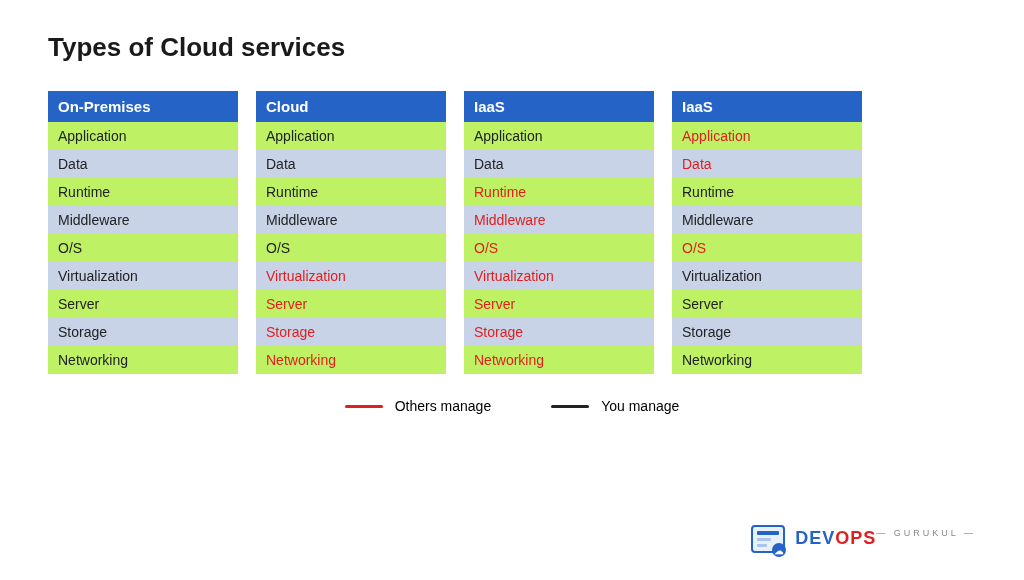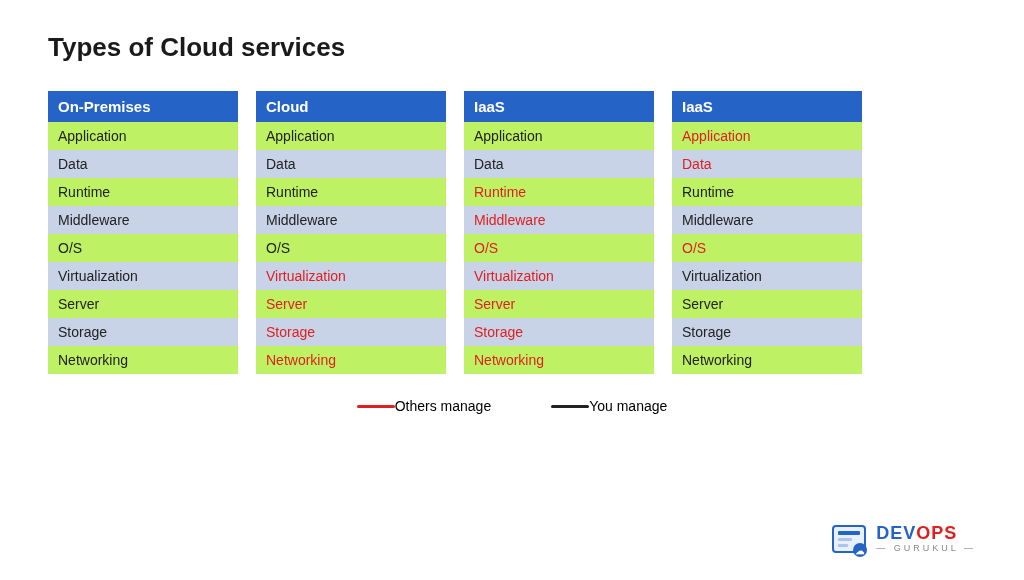--- a/index.html
+++ b/index.html
@@ -54,21 +54,21 @@
     .legend-area {
       display: flex;
       justify-content: center;
       align-items: center;
       gap: 60px;
       margin-top: 24px;
     }
     .legend-item {
       display: flex;
       align-items: center;
-      gap: 0;
+      gap: 12px;
       font-size: 14px;
       justify-content: center;
     }
     .legend-line {
       width: 38px;
       height: 3px;
       border-radius: 2px;
     }
     .legend-line.red { background: #e02020; }
     .legend-line.black { background: #222; }
@@ -79,21 +79,21 @@
       display: flex;
       align-items: center;
       gap: 8px;
     }
     .logo-icon {
       width: 38px;
       height: 38px;
     }
     .logo-text {
       display: flex;
-      flex-direction: column;
+      flex-direction: row;
       line-height: 1.1;
     }
     .logo-devops {
       font-size: 18px;
       font-weight: 900;
       letter-spacing: 1px;
       color: #1a1a1a;
     }
     .logo-devops span { color: #2563c7; }
     .logo-gurukul {

